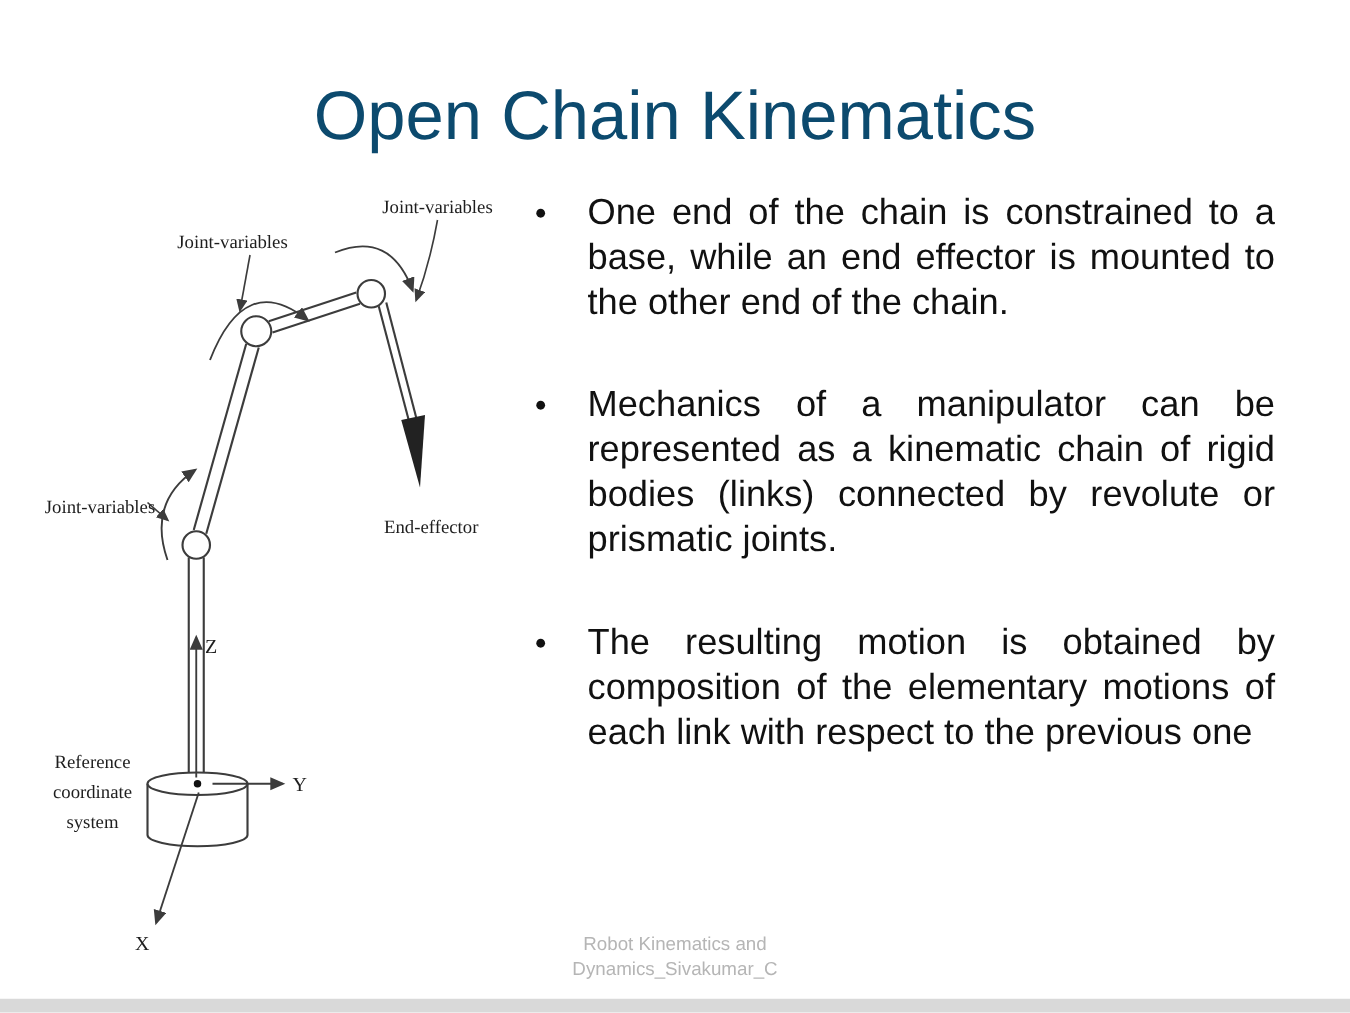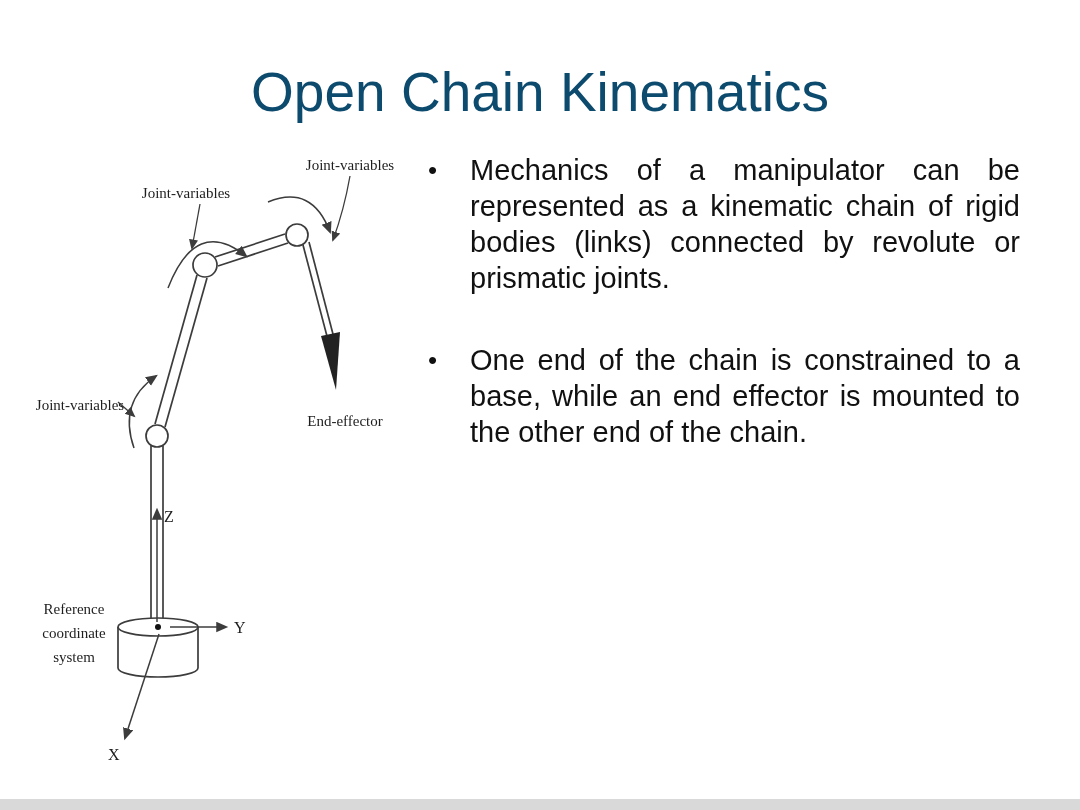--- a/index.html
+++ b/index.html
@@ -146,26 +146,32 @@
     <text class="dlabel" x="74" y="522" text-anchor="middle">system</text>
 
     <text class="dlabel-axis" x="164" y="382">Z</text>
     <text class="dlabel-axis" x="234" y="493">Y</text>
     <text class="dlabel-axis" x="108" y="620">X</text>
   </svg>
 
   <div class="content">
     <div class="bullet-item">
       <span class="bullet-marker"></span>
+      <span class="bullet-text">One end of the chain is constrained to a base, while an end effector is mounted to the other end of the chain.</span>
+    </div>
+    <div class="bullet-item">
+      <span class="bullet-marker"></span>
       <span class="bullet-text">Mechanics of a manipulator can be represented as a kinematic chain of rigid bodies (links) connected by revolute or prismatic joints.</span>
     </div>
     <div class="bullet-item">
       <span class="bullet-marker"></span>
-      <span class="bullet-text">One end of the chain is constrained to a base, while an end effector is mounted to the other end of the chain.</span>
+      <span class="bullet-text">The resulting motion is obtained by composition of the elementary motions of each link with respect to the previous one</span>
     </div>
   </div>
 
   <div class="footer">
+    <div>Robot Kinematics and</div>
+    <div>Dynamics_Sivakumar_C</div>
   </div>
 
   <div class="bottom-strip"></div>
 
 </div>
 
 </body></html>

